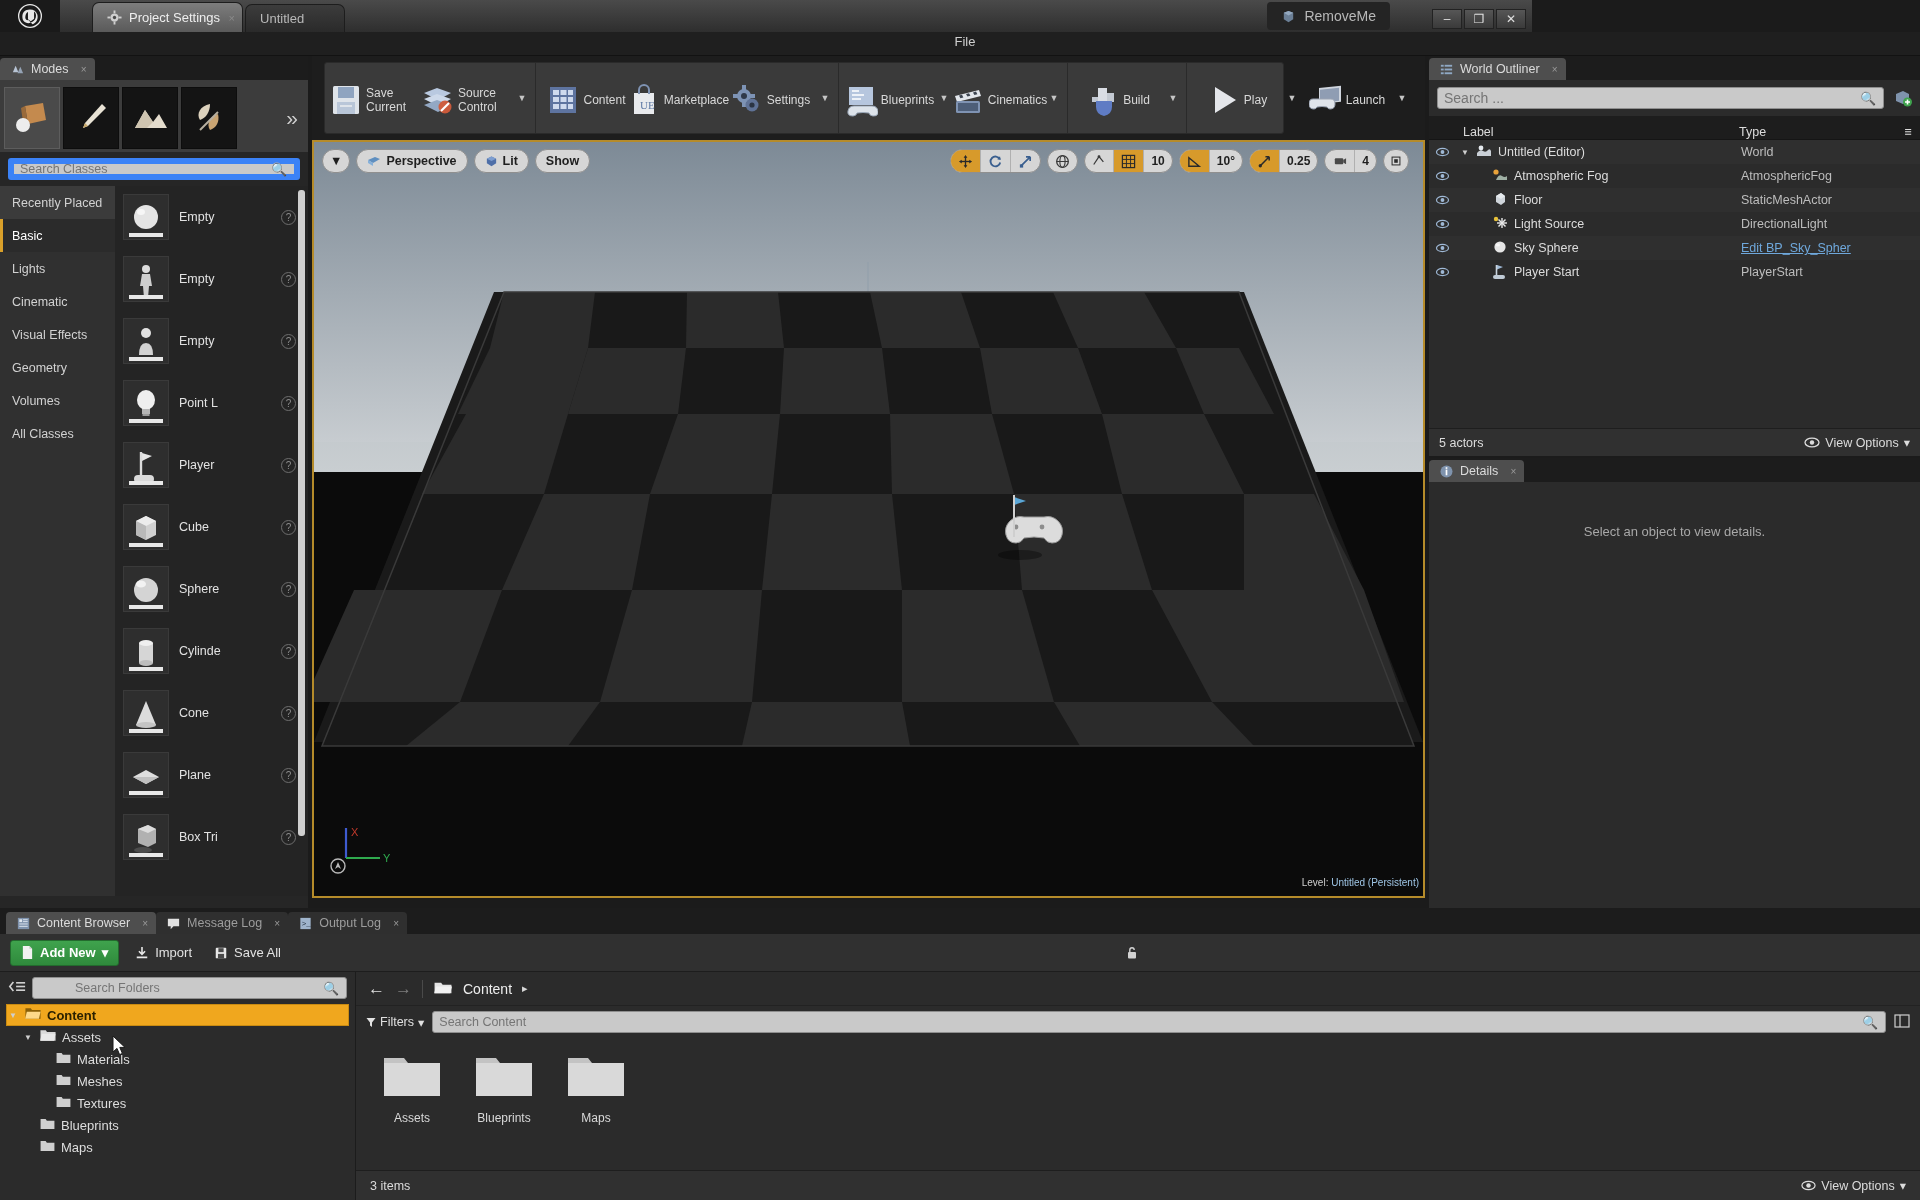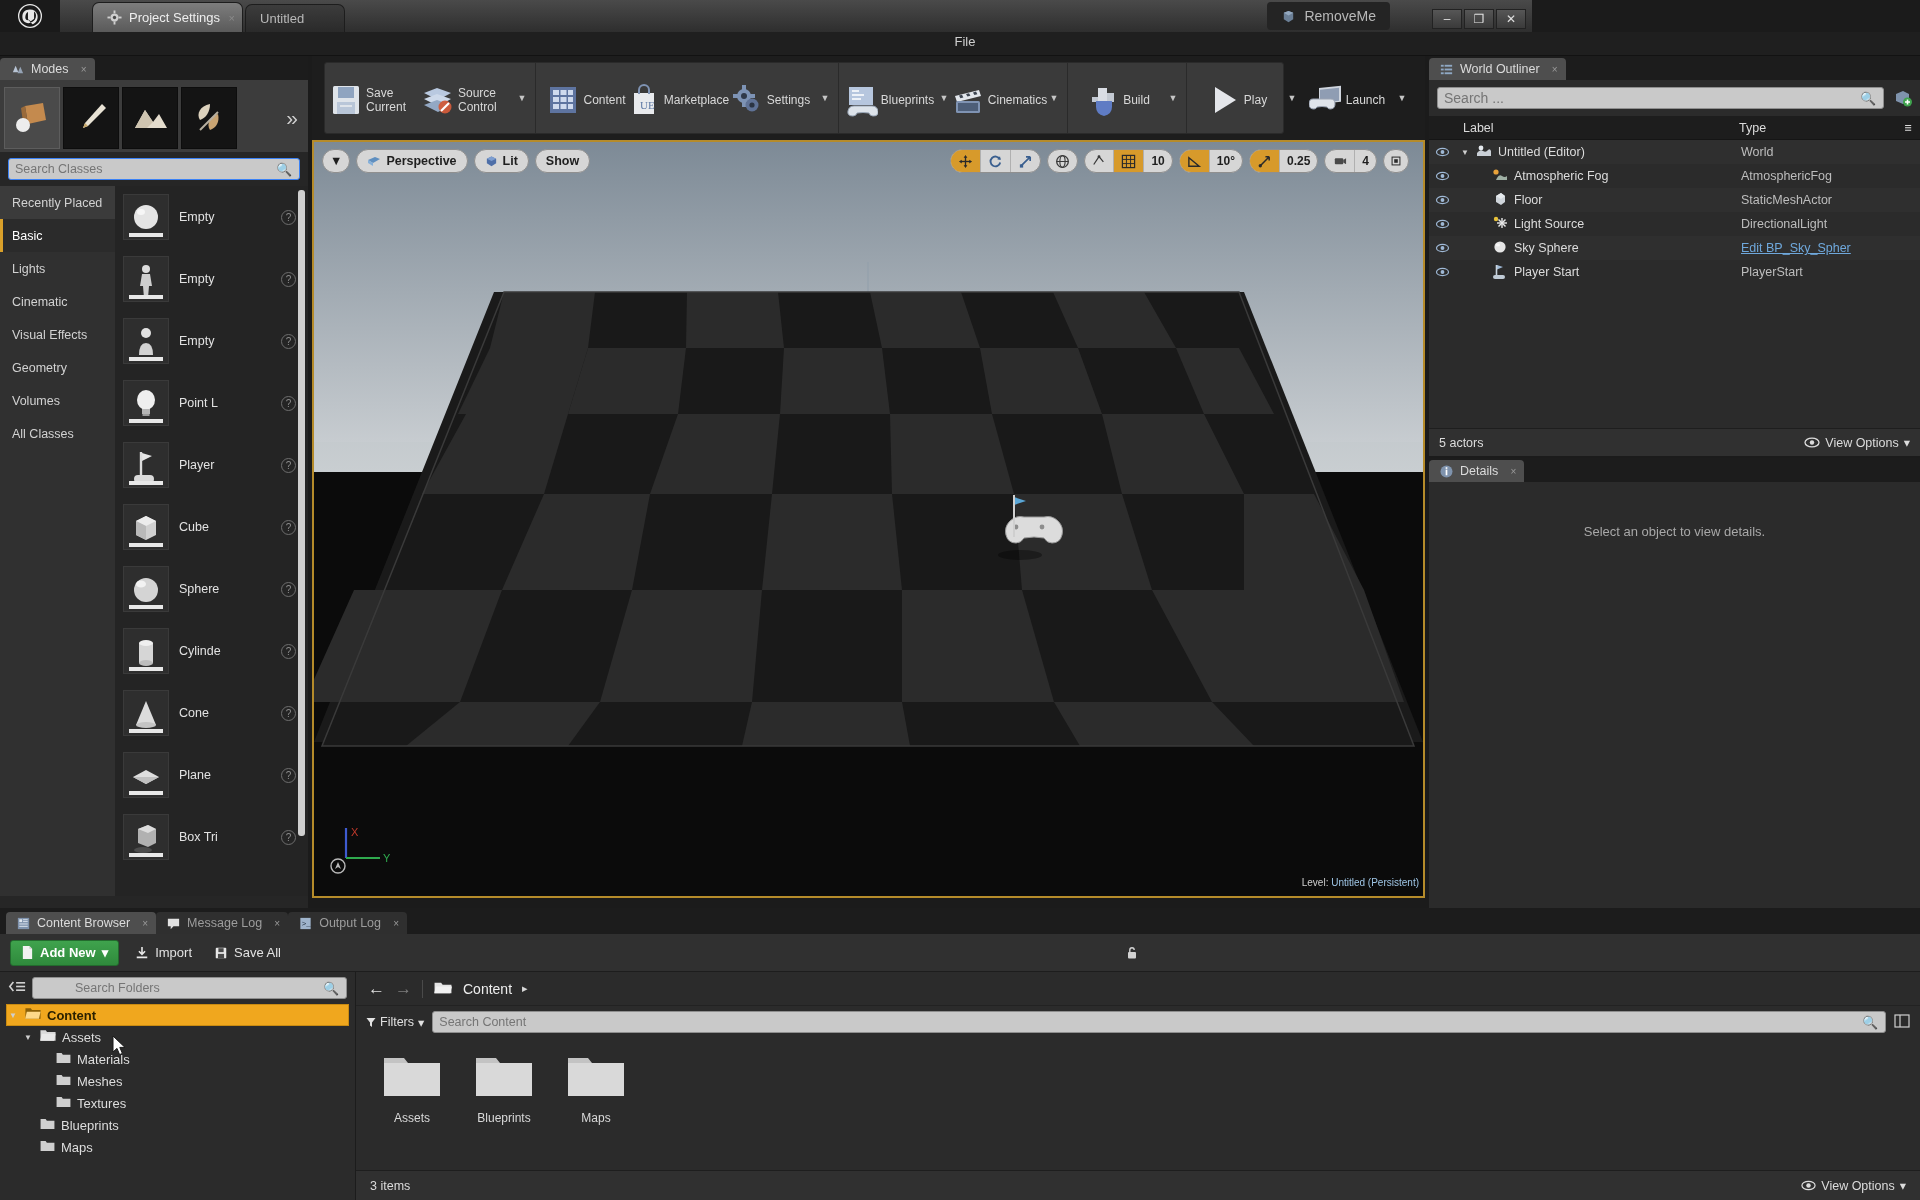--- a/index.html
+++ b/index.html
@@ -42,21 +42,21 @@
     background:#4e4e4e; color:#dcdcdc; font-size:12.5px; border-radius:4px 4px 0 0; position:relative;}
   .ptab .tabx { position:absolute; right:8px; font-size:10px; color:#9a9a9a; }
   .ptab.dim { background:#2f2f2f; color:#9d9d9d; }
 
   .mode-btns { height:72px; background:#3c3c3c; display:flex; align-items:center; padding:4px 4px 0 4px; gap:3px; }
   .mbtn { width:56px; height:62px; background:#141414; display:flex; align-items:center;
     justify-content:center; border:1px solid #0d0d0d; }
   .mbtn.sel { background:#4a4a4a; border-color:#5d5d5d; }
   .mchev { margin-left:auto; color:#cfcfcf; font-size:21px; padding-right:6px; }
 
-  .searchbox { margin:6px 8px; height:22px; background:#c9c9c9; border:1px solid #3b82f6;
+  .searchbox { margin:6px 8px; height:22px; background:#c9c9c9; border:6px solid #3b82f6;
     border-radius:3px; display:flex; align-items:center; padding:0 6px; }
   .searchbox input { flex:1; border:none; outline:none; background:transparent;
     font-size:12.5px; color:#3a3a3a; font-family:"Liberation Sans", sans-serif; }
   .searchbox .sicon { color:#2b2b2b; font-size:13px; }
 
   .place-body { display:flex; height:710px; }
   .cat-list { width:115px; background:#303030; }
   .cat { height:33px; display:flex; align-items:center; padding-left:12px; font-size:12.5px;
     color:#d2d2d2; position:relative; }
   .cat.active { background:#2b2b2b; color:#fff; }
@@ -111,21 +111,21 @@
   .axis-gizmo { position:absolute; left:14px; bottom:22px; width:70px; height:60px; }
 
   
   .outliner { position:absolute; left:1429px; top:56px; width:491px; height:400px; background:#2b2b2b; }
   .ol-search { margin:7px 8px; height:22px; background:#c9c9c9; border:1px solid #8e8e8e;
     border-radius:3px; display:flex; align-items:center; padding:0 6px; }
   .ol-search input { flex:1; border:none; outline:none; background:transparent; font-size:14px;
     color:#b91c1c; font-family:"Liberation Sans", sans-serif; }
   .ol-addbtn { width:22px; height:22px; margin:7px 6px 7px 0; display:flex; align-items:center;
     justify-content:center; }
-  .ol-head { height:24px; background:#1d1d1d; display:flex; align-items:center;
+  .ol-head { height:24px; background:#1d1d1d; display:flex; align-items:flex-end;
     font-size:12.5px; color:#dcdcdc; border-bottom:1px solid #151515; }
   .ol-head .c1 { width:310px; padding-left:34px; }
   .ol-row { height:24px; display:flex; align-items:center; font-size:12.5px; color:#dcdcdc; }
   .ol-row:nth-child(odd) { background:#2f2f2f; }
   .ol-eye { width:26px; display:flex; align-items:center; justify-content:center; }
   .ol-lbl { width:286px; display:flex; align-items:center; gap:6px; }
   .ol-type { color:#bdbdbd; }
   .ol-type.link { color:#6fa8dc; text-decoration:underline; }
   .ol-footer { position:absolute; left:0; bottom:0; width:100%; height:28px; background:#303030;
     display:flex; align-items:center; padding:0 10px; font-size:12.5px; color:#dcdcdc;

